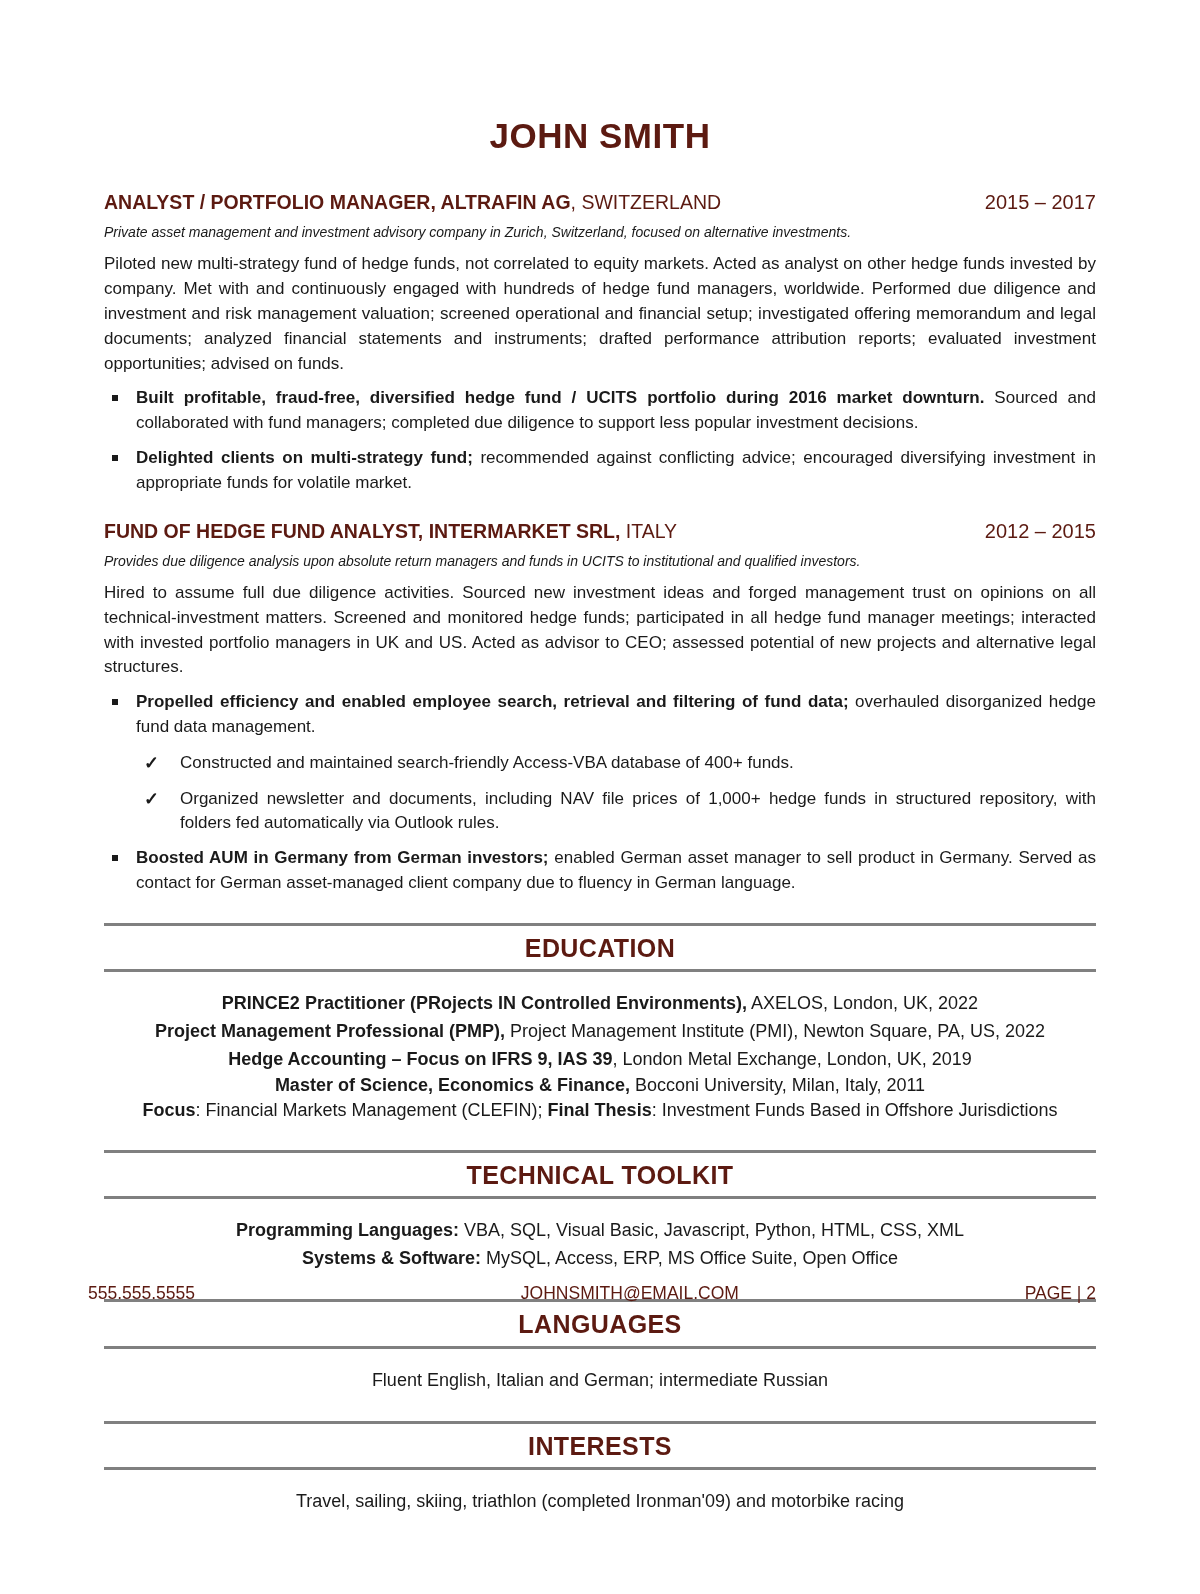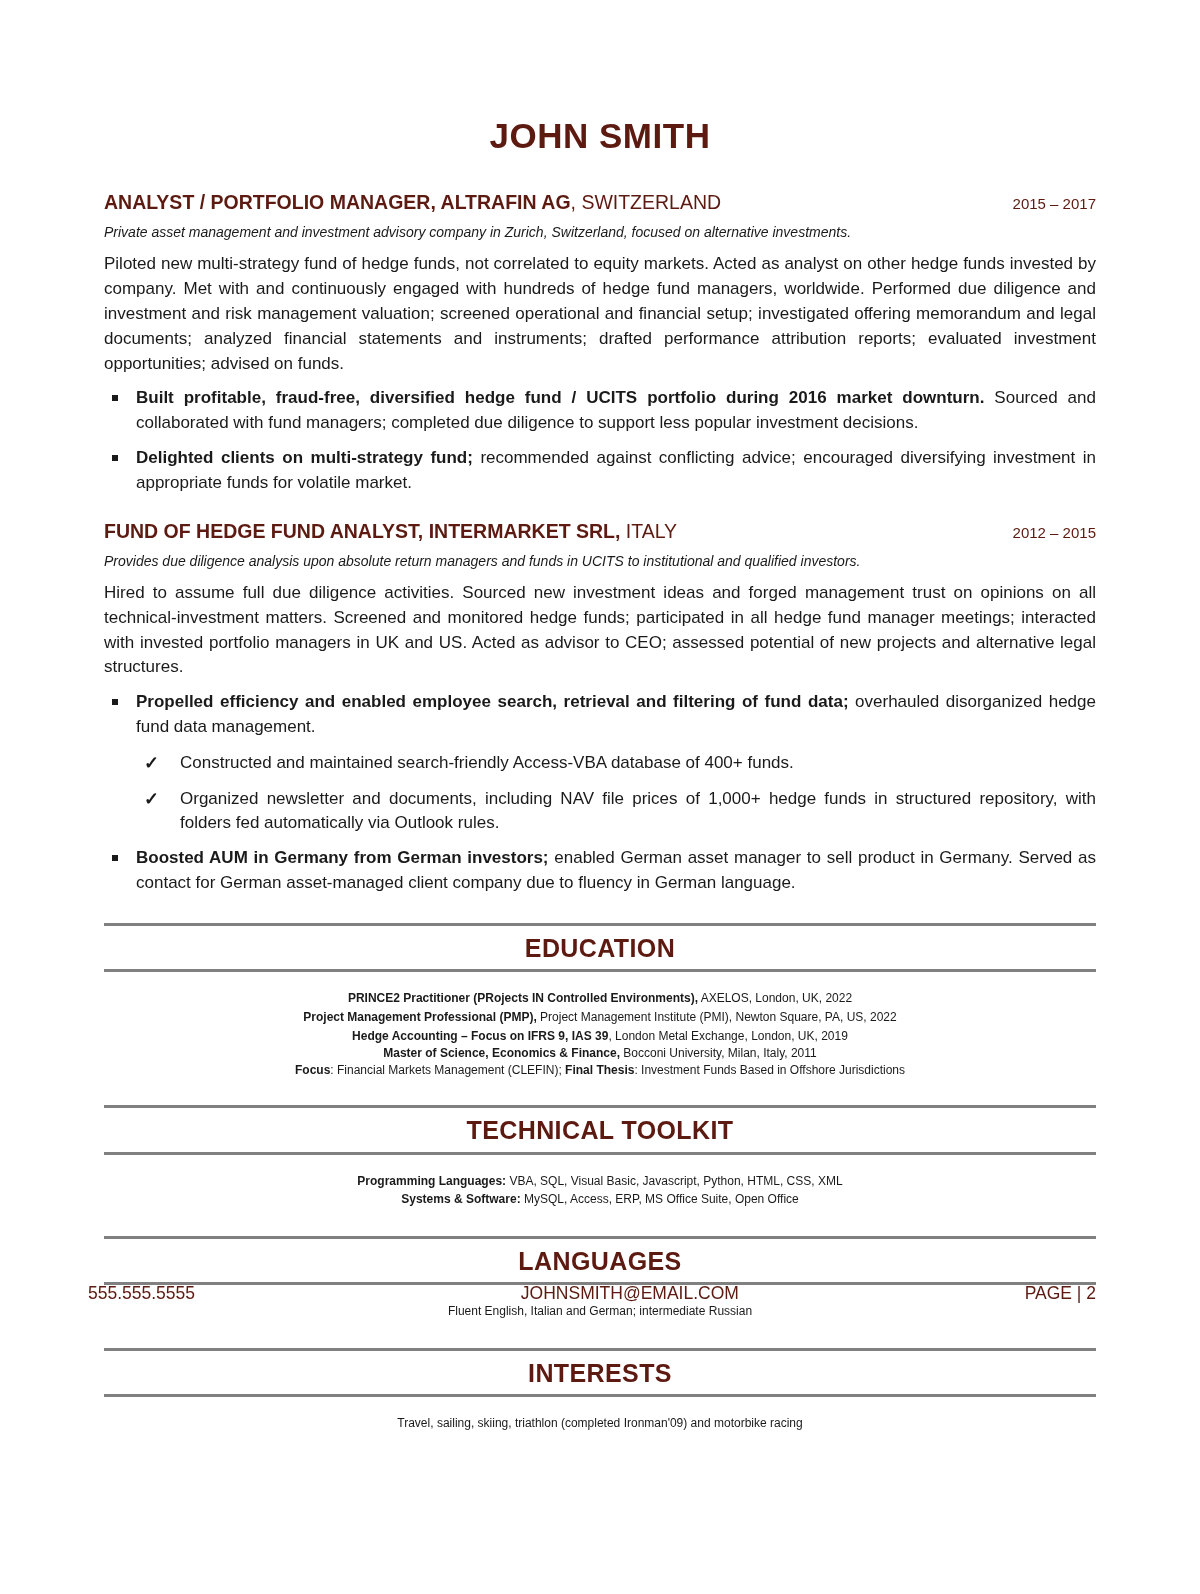--- a/index.html
+++ b/index.html
@@ -44,21 +44,21 @@
   .job-head.first { margin-top: 38px; gap: 48px; }
   .job-title {
     color: #5C1A11;
     font-size: 19.5px;
     line-height: 1.2;
   }
   .job-title .strong { font-weight: bold; }
   .job-title .light { font-weight: normal; }
   .job-dates {
     color: #5C1A11;
-    font-size: 15px;
+    font-size: 20px;
     white-space: nowrap;
     font-weight: normal;
   }
   .job-sub {
     font-style: italic;
     font-size: 14px;
     color: #1a1a1a;
     margin-top: 9px;
     line-height: 1.35;
   }
@@ -125,21 +125,21 @@
     color: #5C1A11;
     font-size: 25px;
     font-weight: bold;
     letter-spacing: 0.4px;
     padding: 9px 0 8px 0;
     line-height: 1.05;
   }
   .section-block { margin-top: 27px; }
   .section-body {
     text-align: center;
-    font-size: 12px;
+    font-size: 18px;
     line-height: 1.56;
     padding-top: 17px;
     color: #1a1a1a;
   }
   .section-body .tight { line-height: 1.38; }
   .section-body .row { display: block; }
   
   .footer {
     position: absolute;
     left: 88px;

